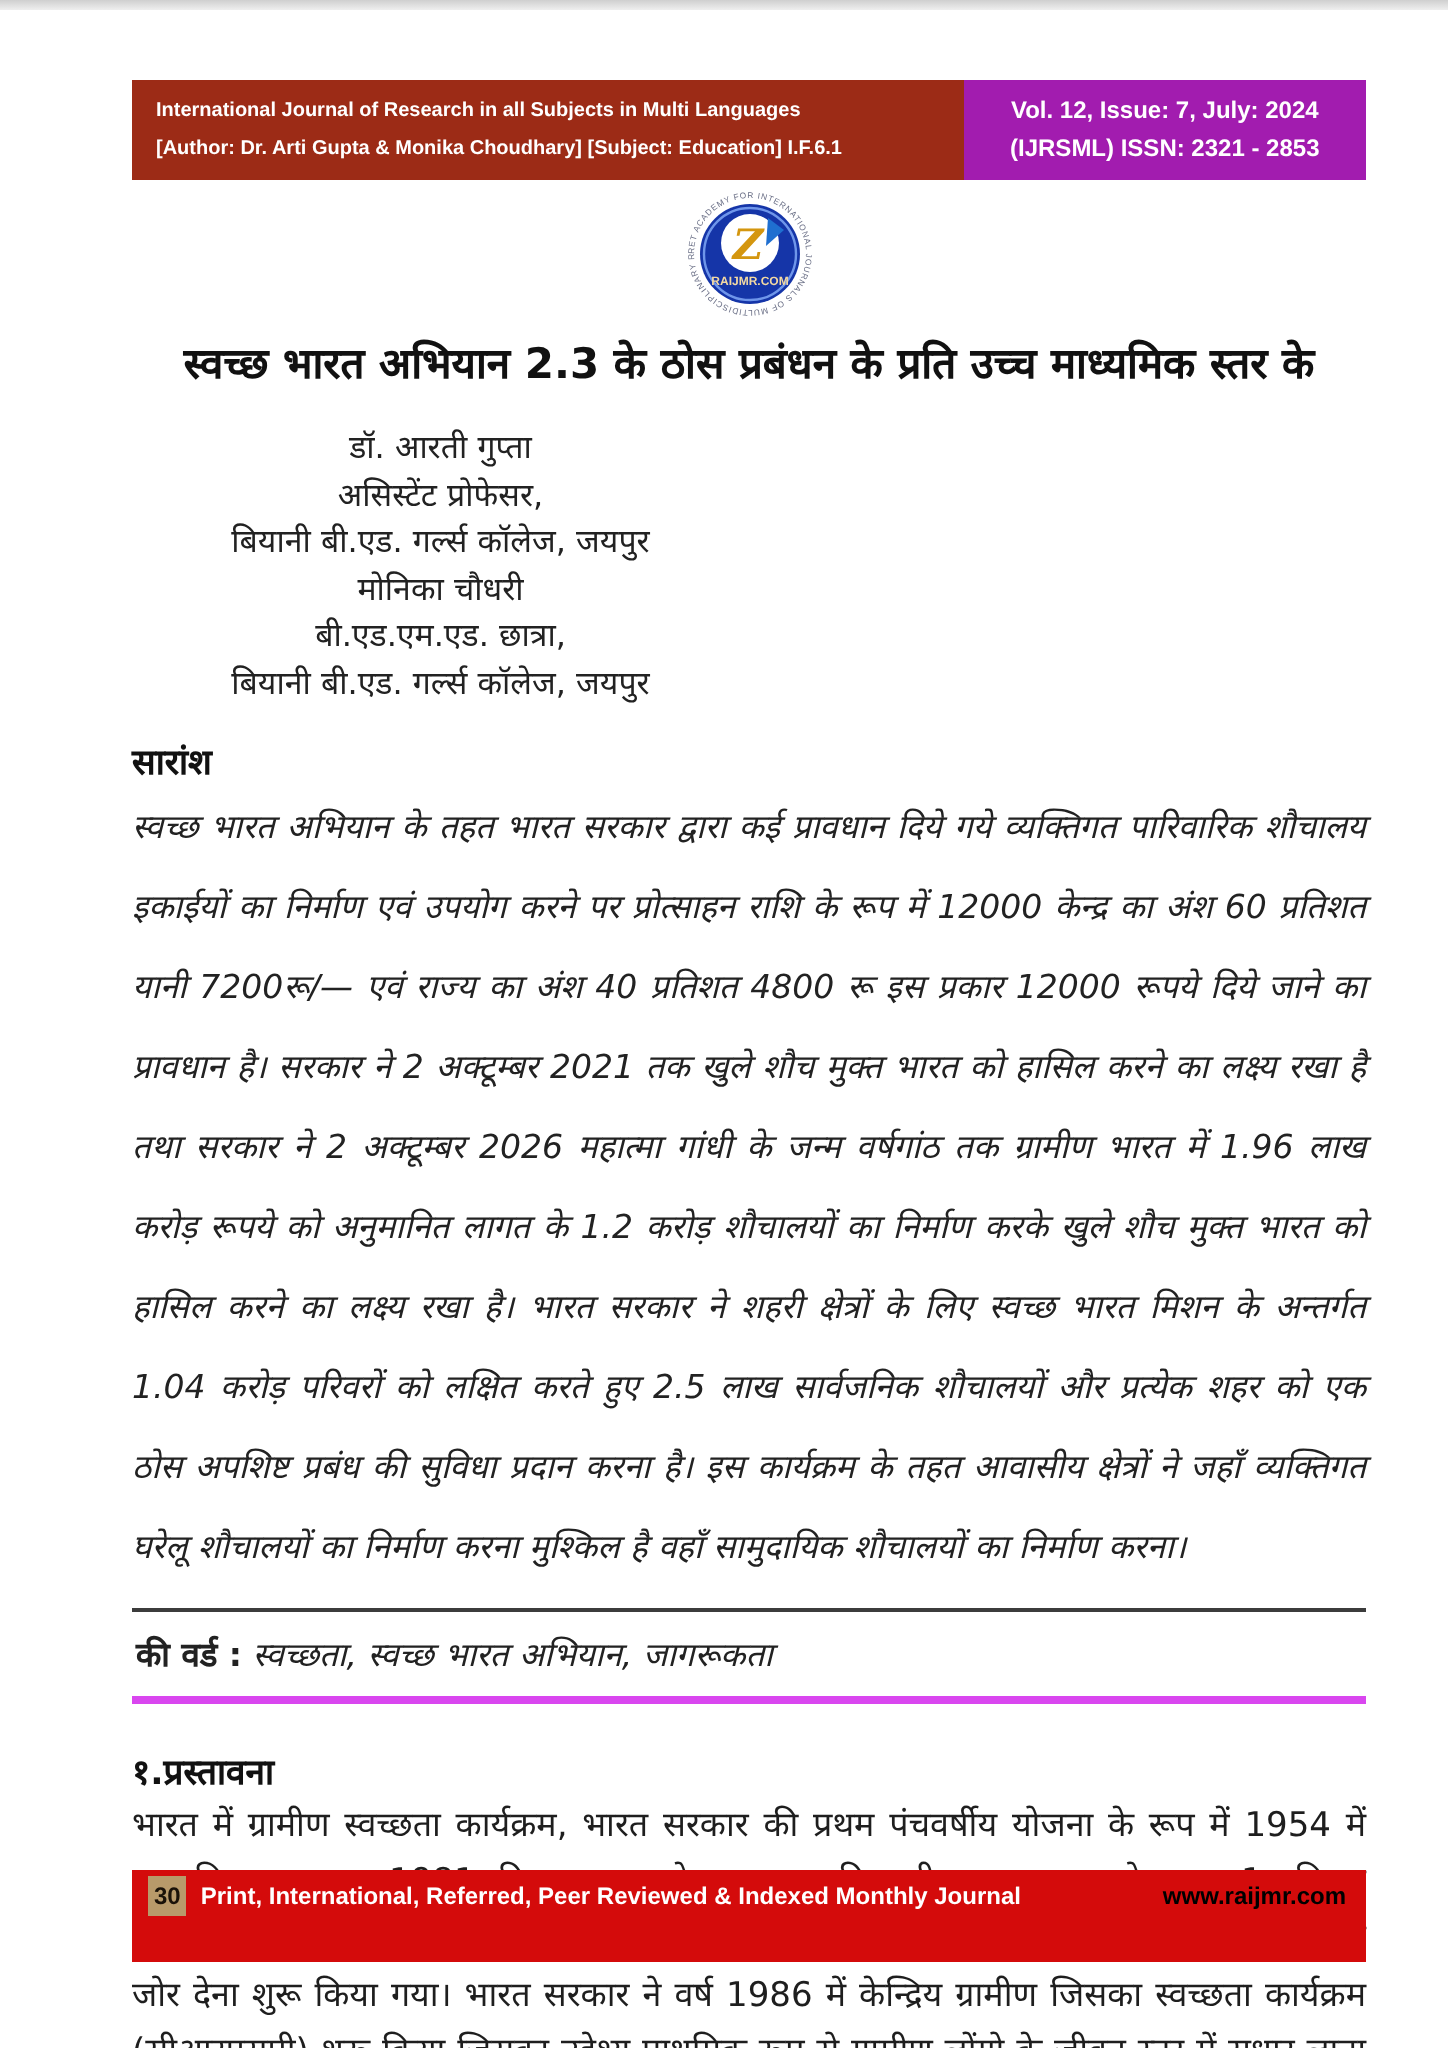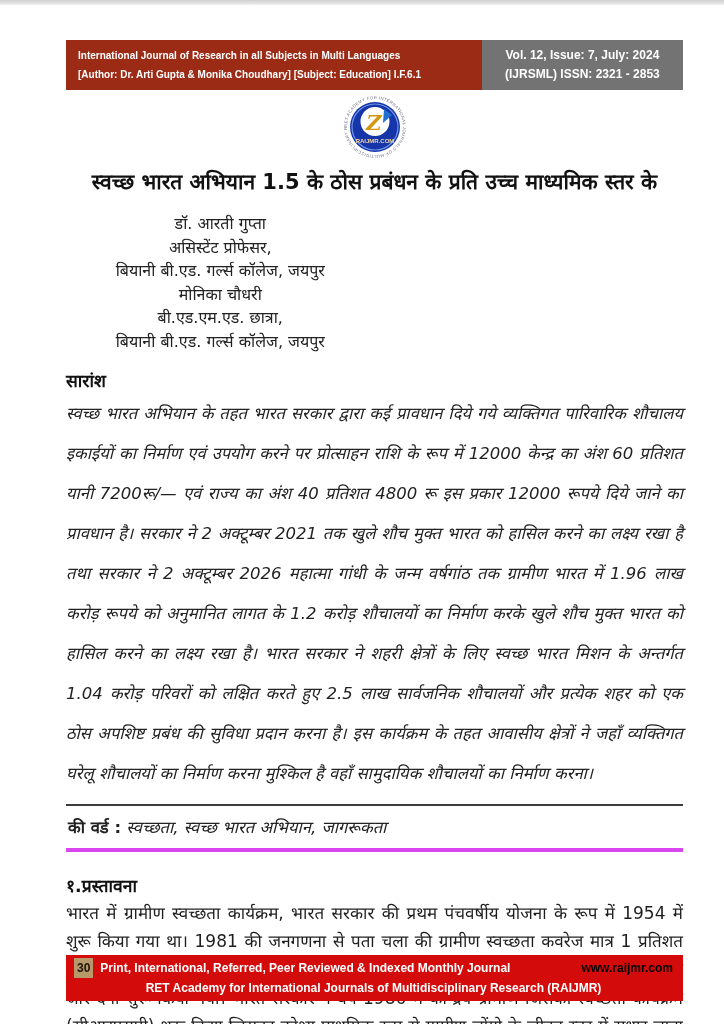--- a/index.html
+++ b/index.html
@@ -20,21 +20,21 @@
   .content { position:absolute; left:66px; top:40px; width:617px; }
 
   
   .hdr { display:flex; width:100%; font-family:"Liberation Sans", sans-serif; }
   .hdr-left {
     width:424px; background:#9c2b16; color:#ffffff;
     font-size:10px; font-weight:bold; line-height:19px;
     padding:6px 10px 6px 12px;
   }
   .hdr-right {
-    width:205px; background:#737373; color:#ffffff;
+    width:205px; background:#a21caf; color:#ffffff;
     font-size:12px; font-weight:bold; line-height:19px;
     padding:6px 10px; text-align:center;
   }
 
   
   .logo-wrap { display:flex; justify-content:center; margin-top:3px; }
   .logo-wrap svg { display:block; }
 
   
   .title {
@@ -66,21 +66,21 @@
 
   
   .sec-head { margin-top:21px; font-size:17.5px; font-weight:bold; color:#111; }
   .sec-body {
     margin-top:2px; font-size:17px; line-height:28.2px;
     text-align:justify; color:#1e1e1e;
   }
 
   
   .ftr {
-    position:absolute; left:66px; top:955px; width:617px; height:46px;
+    position:absolute; left:66px; top:935px; width:617px; height:46px;
     background:#d40b0b; color:#ffffff;
     font-family:"Liberation Sans", sans-serif;
     font-size:12px; font-weight:bold; line-height:20px;
     padding:3px 10px 3px 8px;
   }
   .ftr-line1 { display:flex; align-items:center; }
   .ftr-pageno {
     background:#b89a6a; color:#1a1208; padding:0 3px; margin-right:7px;
   }
   .ftr-text { flex:1; }
@@ -117,21 +117,21 @@
         <circle cx="40" cy="34" r="25" fill="#1535a8"></circle>
         <circle cx="40" cy="34" r="23" fill="none" stroke="#6f96ea" stroke-width="1.2"></circle>
         <circle cx="40" cy="28.5" r="14.5" fill="#ffffff"></circle>
         <path d="M 49 16 L 57 22 L 48 30 Z" fill="#1f6fd0"></path>
         <text x="39" y="36.5" text-anchor="middle" font-size="21" font-weight="bold" font-style="italic" fill="#d4960f" font-family="DejaVu Serif, serif">Z</text>
         <text x="40" y="49.5" text-anchor="middle" font-size="6" font-weight="bold" fill="#f3d9a2" font-family="Liberation Sans, sans-serif">RAIJMR.COM</text>
       </svg>
     </div>
 
     <div class="title">
-      <div>स्वच्छ भारत अभियान 1.5 के ठोस प्रबंधन के प्रति उच्च माध्यमिक स्तर के</div>
+      <div>स्वच्छ भारत अभियान 2.3 के ठोस प्रबंधन के प्रति उच्च माध्यमिक स्तर के</div>
     </div>
 
     <div class="authors">
       <div class="author-col">
         <div>डॉ. आरती गुप्ता</div>
         <div>असिस्टेंट प्रोफेसर,</div>
         <div>बियानी बी.एड. गर्ल्स कॉलेज, जयपुर</div>
       </div>
       <div class="author-col">
         <div>मोनिका चौधरी</div>
@@ -153,15 +153,14 @@
     <div class="sec-body">भारत में ग्रामीण स्वच्छता कार्यक्रम, भारत सरकार की प्रथम पंचवर्षीय योजना के रूप में 1954 में शुरू किया गया था। 1981 की जनगणना से पता चला की ग्रामीण स्वच्छता कवरेज मात्र 1 प्रतिशत था। वर्ष 1981—90 के दौरान पेयजल एवं स्वच्छता के लिए अन्तर्राष्ट्रीय दशक में ग्रामीण स्वच्छता पर जोर देना शुरू किया गया। भारत सरकार ने वर्ष 1986 में केन्द्रिय ग्रामीण जिसका स्वच्छता कार्यक्रम (सीआरएसपी) शुरू किया जिसका उद्देश्य प्राथमिक रूप से ग्रामीण लोंगो के जीवन स्तर में सुधार लाना तथा महिलाओं को निजता एवं सम्मान प्रदान करना था। 1999 से सम्पूर्ण स्वच्छता अभियान के अन्तर्गत मांग जनित दृष्टिकोण ने ग्रामीण लोगों के बीच जागरूकता तथा स्वच्छता सुविधाओं के लिए मांग सम्पन्न में वृद्धि करने के लिए सूचना, शिक्षा एवं सम्प्रेषण मानव संसाधन विकास क्षमता विकास गतिविधियों पर अधिक जोर दिया। स्वच्छ भारत अभियान के प्रति जागरूकता के लिए छात्रों को स्वच्छता के लिए शिक्षित करना सबसे बडा लक्ष्य है। इस अभियान का मुख्य उद्देश्य देश के प्रत्येक व्यक्ति को स्वच्छता के प्रति तथा भारत सरकार द्वारा चलाये गये स्वच्छ भारत अभियान के लिए जागरूक कर इस अभियान को सफल बनाना है। बच्चों तथा स्कूल एवं कॉलेज के विद्यार्थियों, प्रशिक्षणार्थियों को शुरूआत से ही स्वच्छता रखने के तरीके सिखाये जाना चाहिए ताकि विद्यार्थियों में स्वच्दता एवं साफ सफाई की आदत हो तथा जीवन शैली बन सके। इस आदत व जागरूकता के</div>
 
   </div>
 
   <div class="ftr">
     <div class="ftr-line1">
       <span class="ftr-pageno">30</span>
       <span class="ftr-text">Print, International, Referred, Peer Reviewed &amp; Indexed Monthly Journal</span>
       <span class="ftr-site">www.raijmr.com</span>
     </div>
-    <div class="ftr-line2">RET Academy for International Journals of Multidisciplinary Research (RAIJMR)</div>
   </div>
 </div>
 
 </body></html>

